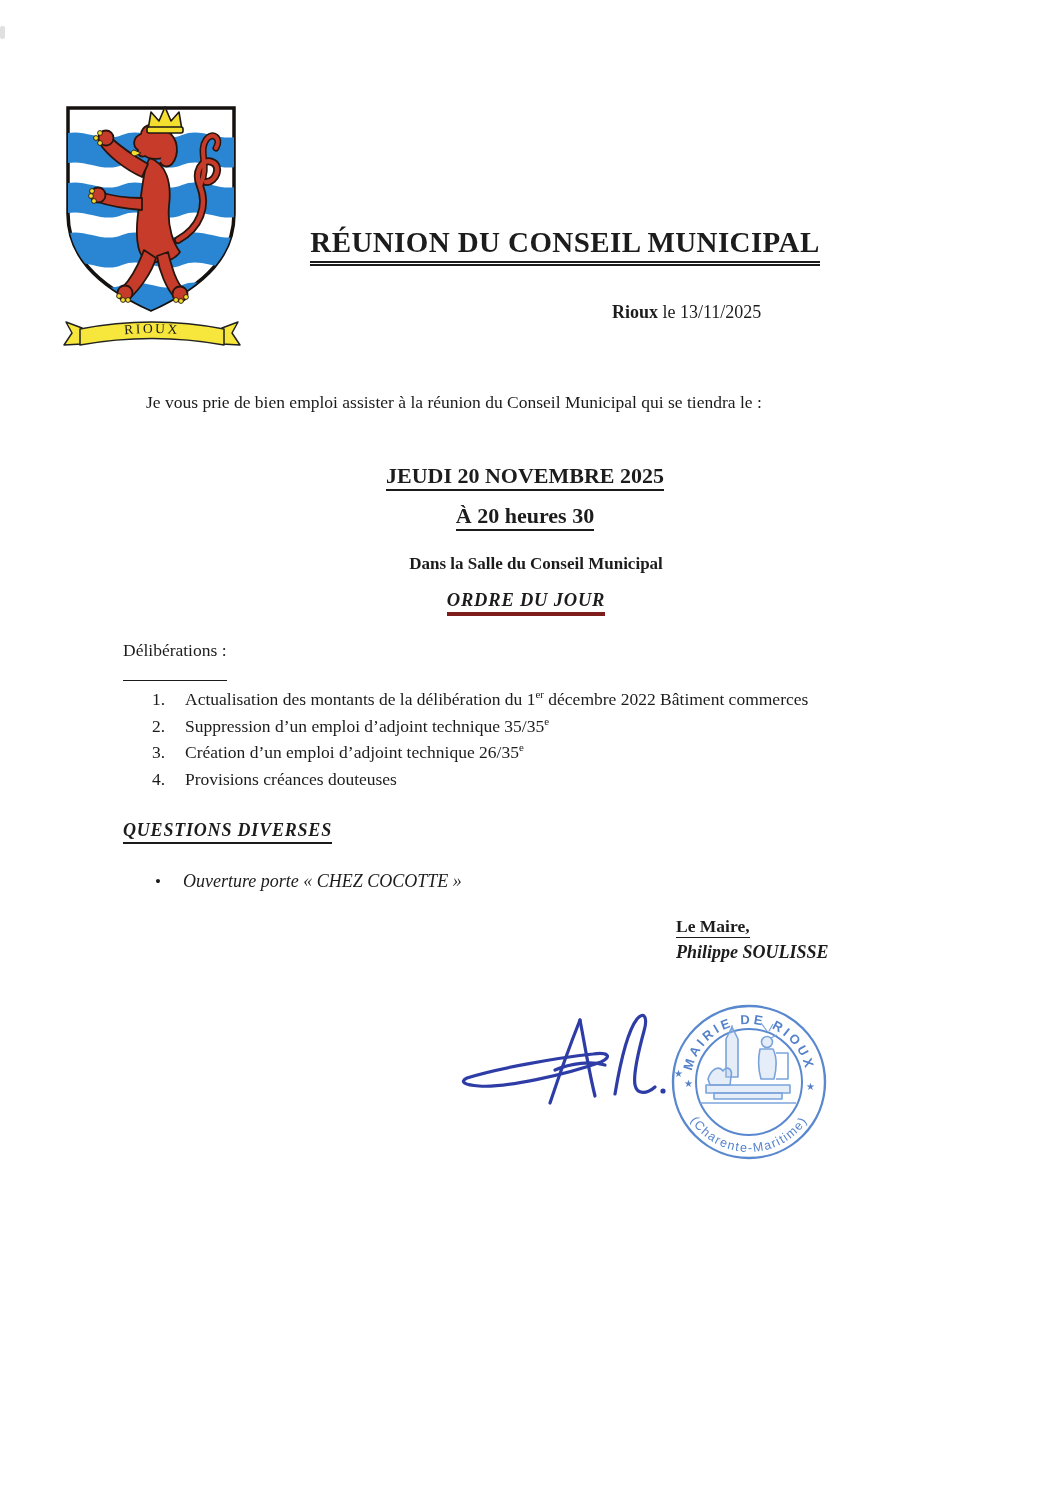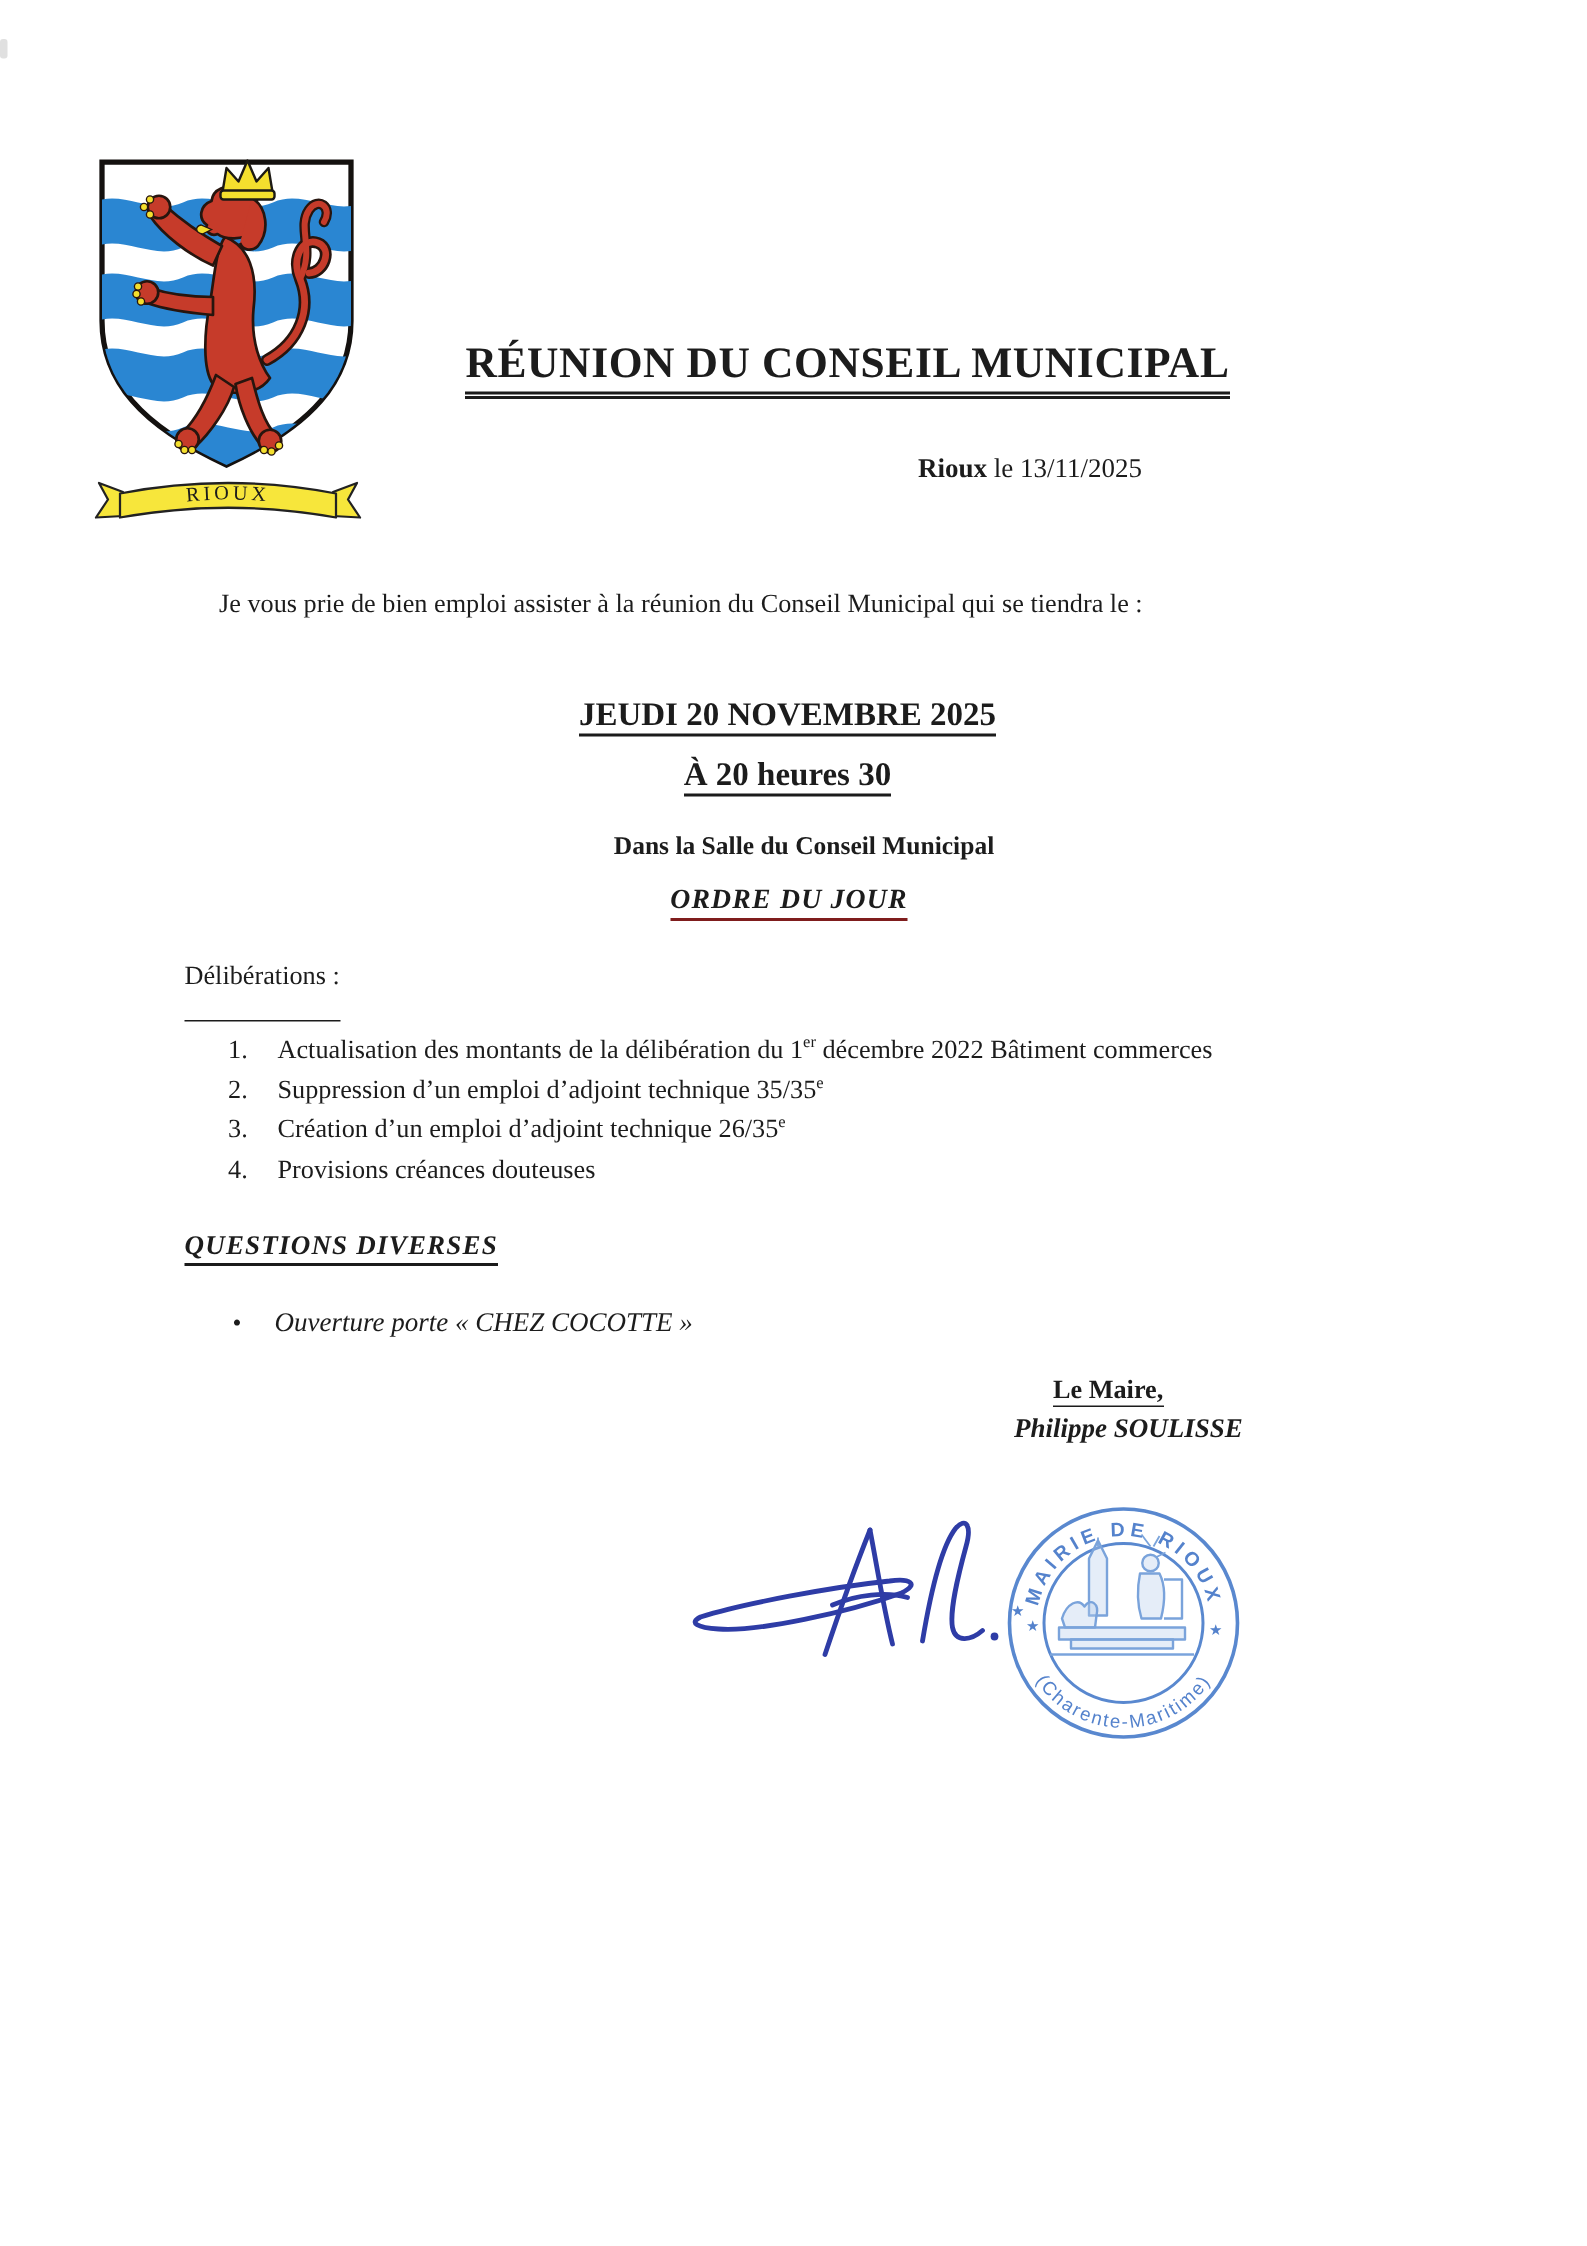--- a/index.html
+++ b/index.html
@@ -39,21 +39,21 @@
   .meeting .line + .line { margin-top: 14px; }
   .meeting .u { border-bottom: 2px solid #1b1b1b; padding-bottom: 1px; }
 
   .location { left: 236px; top: 554px; width: 600px; text-align: center;
               font-size: 17px; font-weight: bold; white-space: nowrap; }
 
   .agenda-title { left: 226px; top: 590px; width: 600px; text-align: center; }
   .agenda-title span {
     font-size: 18.5px; font-weight: bold; font-style: italic;
     letter-spacing: .8px;
-    border-bottom: 2px solid #7f1d1d; padding-bottom: 2px;
+    border-bottom: 4px solid #7f1d1d; padding-bottom: 2px;
     white-space: nowrap;
   }
 
   .delib-heading { left: 123px; top: 640px; font-size: 17.5px; white-space: nowrap; }
   .delib-heading span { border-bottom: 1.5px solid #1b1b1b; padding-bottom: 20px; }
 
   .agenda-list { left: 152px; top: 686px; width: 820px; font-size: 17.5px; }
   .agenda-item { display: flex; line-height: 26.5px; }
   .agenda-item .num { width: 33px; flex: 0 0 33px; }
   .agenda-item sup { font-size: 11px; line-height: 1; vertical-align: super; }
@@ -63,21 +63,21 @@
     font-size: 18px; font-weight: bold; font-style: italic;
     letter-spacing: .8px;
     border-bottom: 2px solid #1b1b1b; padding-bottom: 2px;
   }
 
   .question-item { left: 155px; top: 871px; font-size: 18px; font-style: italic;
                    display: flex; align-items: baseline; white-space: nowrap; }
   .question-item .bullet { font-style: normal; font-size: 17px; margin-right: 22px; }
 
   .signatory { left: 676px; top: 916px; }
-  .signatory .role { font-size: 17.5px; font-weight: bold; white-space: nowrap; margin-left: 26px; }
+  .signatory .role { font-size: 17.5px; font-weight: bold; white-space: nowrap; }
   .signatory .role span { border-bottom: 1.8px solid #1b1b1b; padding-bottom: 1px; }
   .signatory .name { margin-top: 5px; font-size: 18px; font-weight: bold; font-style: italic; white-space: nowrap; }
 
   .coa { left: 62px; top: 102px; }
   .stamp { left: 664px; top: 997px; opacity: .92; }
   .signature { left: 455px; top: 1008px; }
 
   .stamp text {
     font-family: "Liberation Sans", "DejaVu Sans", sans-serif;
     fill: #4678c8;

